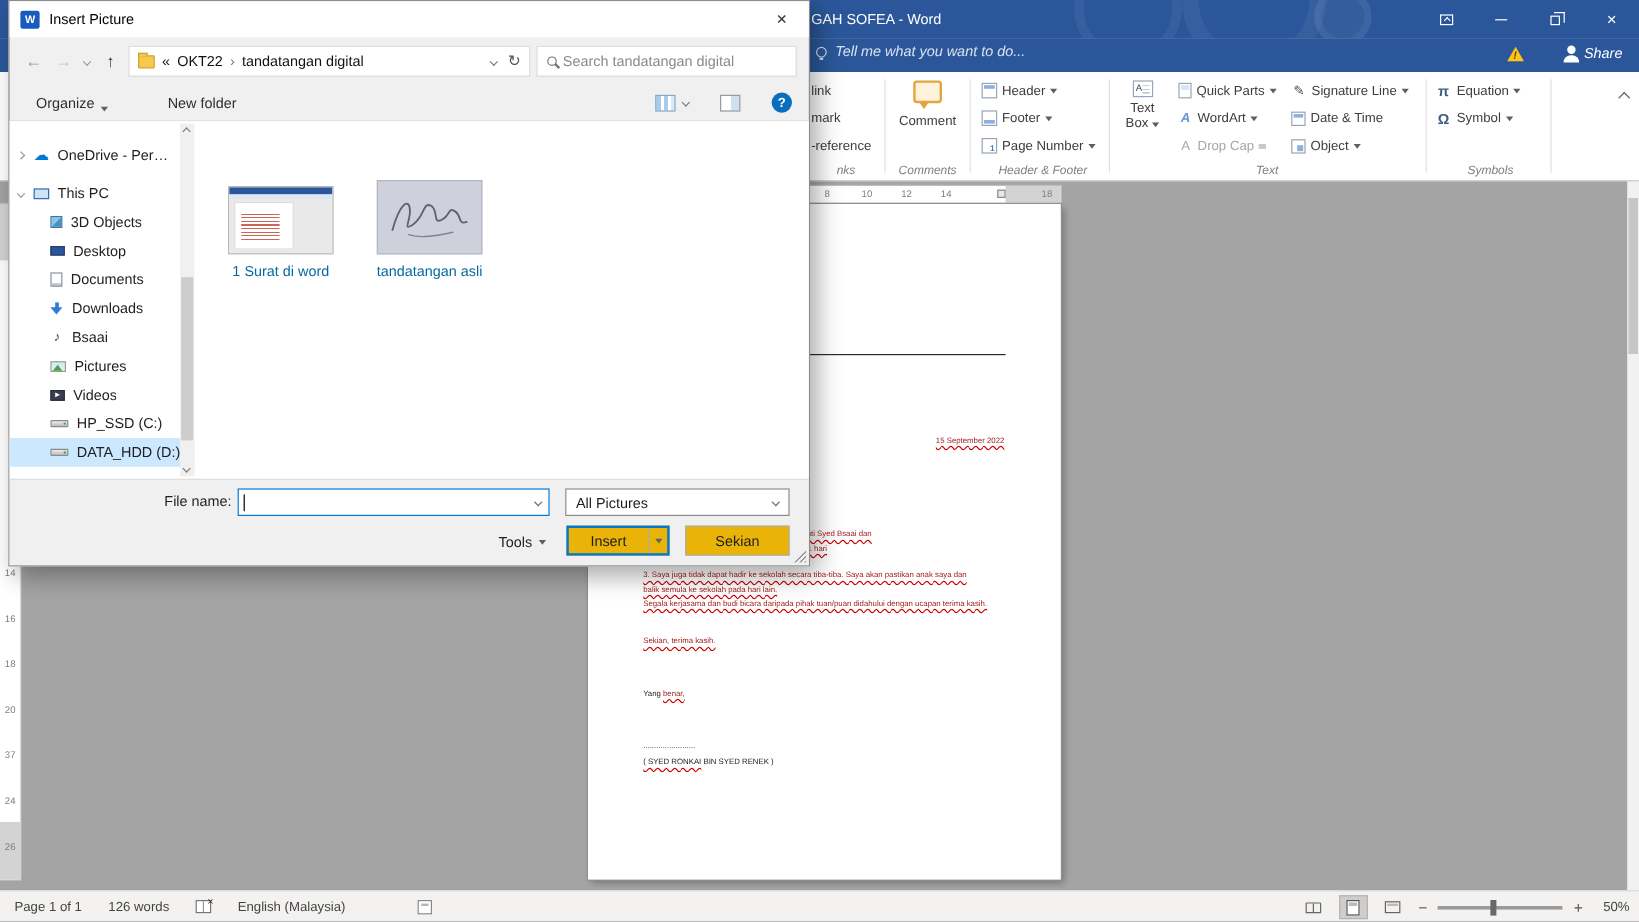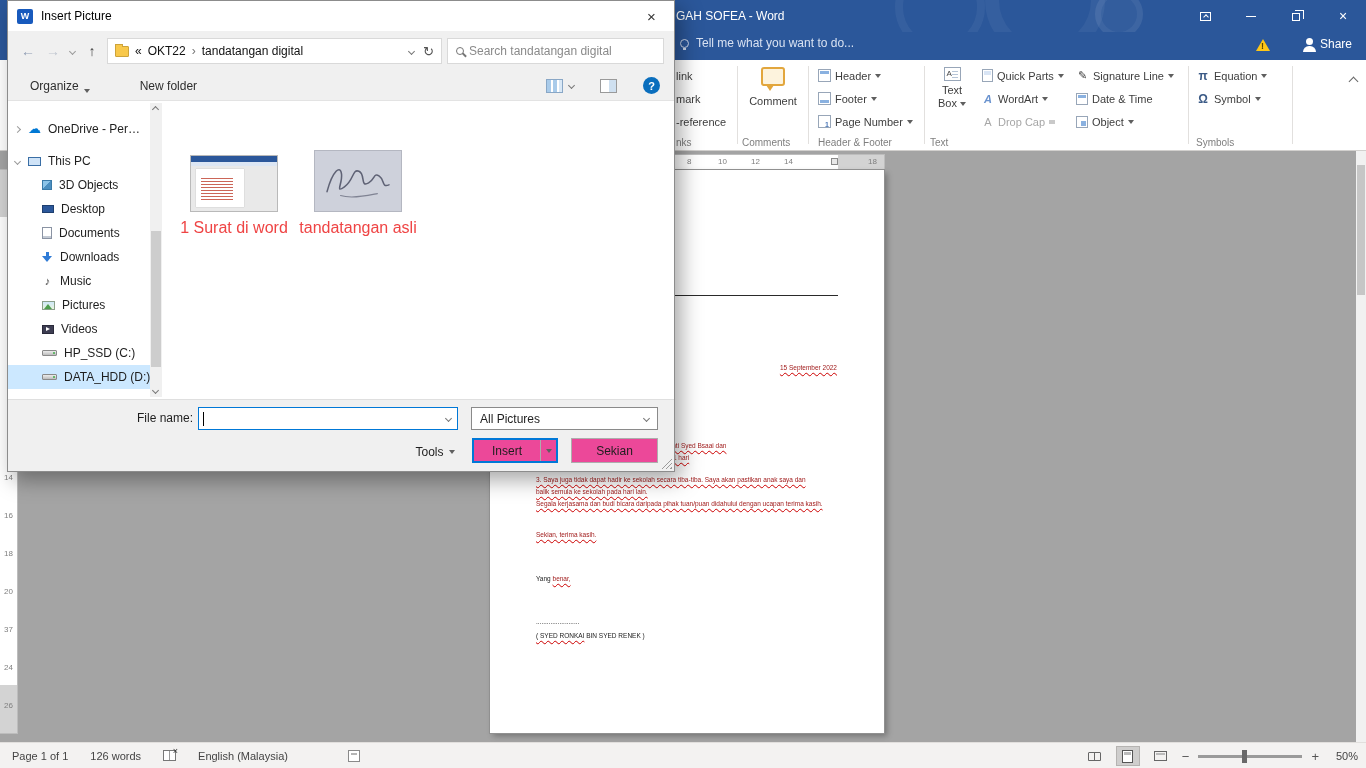--- a/index.html
+++ b/index.html
@@ -14,35 +14,35 @@
   .deco.d3 { width:48px; height:48px; left:1095px; top:-10px; border-width:6px; background:rgba(255,255,255,.04); }
   .app-title { position:absolute; left:676px; top:9px; color:#fff; font-size:12px; white-space:nowrap; }
   .win-controls { position:absolute; right:0; top:0; height:32px; display:flex; }
   .win-btn { width:46px; height:32px; display:flex; align-items:center; justify-content:center; color:#fff; font-size:14px; }
   .rdo-icon { width:11px; height:9px; border:1px solid #fff; position:relative; }
   .rdo-icon::after { content:''; position:absolute; left:3px; top:2px; width:3px; height:3px; border-left:1px solid #fff; border-top:1px solid #fff; transform:rotate(45deg); }
   .min-icon { width:10px; height:1px; background:#fff; }
   .restore-icon { width:8px; height:8px; border:1px solid #fff; position:relative; margin-top:2px; margin-left:-2px; }
   .restore-icon::before { content:''; position:absolute; left:2px; top:-4px; width:8px; height:8px; border:1px solid #fff; border-left:none; border-bottom:none; }
 
-  .row2 { position:absolute; left:0; top:32px; width:1366px; height:28px; background:#2b579a; z-index:1; }
+  .row2 { position:absolute; left:0; top:32px; width:1366px; height:28px; background:#2b579a; z-index:1;font-style:italic; }
   .tellme { position:absolute; left:680px; top:4px; display:flex; align-items:center; gap:7px; color:#d9e2f2; font-size:12px; }
   .bulb { width:9px; height:9px; border:1px solid #cdd8ec; border-radius:50%; position:relative; }
   .bulb::after { content:''; position:absolute; left:2px; bottom:-3px; width:3px; height:2px; background:#cdd8ec; }
   .alert-tri { position:absolute; right:96px; top:7px; width:0; height:0; border-left:7px solid transparent; border-right:7px solid transparent; border-bottom:12px solid #fdc617; }
   .alert-tri::after { content:'!'; position:absolute; left:-2px; top:2px; font-size:9px; font-weight:bold; color:#5a4500; }
   .share-box { position:absolute; right:14px; top:5px; display:flex; align-items:center; gap:7px; color:#fff; font-size:12px; }
   .person { width:7px; height:7px; background:#fff; border-radius:50%; position:relative; margin-top:-6px; }
   .person::after { content:''; position:absolute; left:-3px; top:8px; width:13px; height:6px; background:#fff; border-radius:6px 6px 0 0; }
 
   .ribbon { position:absolute; left:0; top:60px; width:1366px; height:91px; background:#fff; border-bottom:1px solid #d2d0ce; z-index:1; }
   .rgroup { position:absolute; top:0; height:91px; }
   .rrow { height:23px; display:flex; align-items:center; gap:4px; font-size:11px; color:#3d3d3d; white-space:nowrap; }
   .rcol { padding-top:4px; }
-  .grp-label { position:absolute; bottom:3px; left:0; right:0; font-size:10px; color:#7f7f7f; white-space:nowrap; }
+  .grp-label { position:absolute; bottom:3px; left:0; right:0; text-align:center; font-size:10px; color:#7f7f7f; white-space:nowrap;font-style:italic; }
   .rdiv { position:absolute; top:6px; height:78px; width:1px; background:#e2e0de; }
   .tri { width:0; height:0; border-left:3px solid transparent; border-right:3px solid transparent; border-top:4px solid #5f5f5f; display:inline-block; }
   .big-btn { display:flex; flex-direction:column; align-items:center; padding-top:7px; gap:3px; font-size:11px; color:#3d3d3d; }
   .big-btn .lbl { line-height:13px; display:flex; align-items:center; gap:3px; }
   .comment-icon { width:24px; height:19px; background:#fdf3dd; border:2px solid #e2a63d; border-radius:3px; position:relative; }
   .comment-icon::after { content:''; position:absolute; left:3px; bottom:-7px; border-left:4px solid transparent; border-right:4px solid transparent; border-top:6px solid #e2a63d; }
   .pg { width:13px; height:13px; background:#fff; border:1px solid #98a6b8; position:relative; flex:none; }
   .pg-header::before { content:''; position:absolute; left:1px; right:1px; top:1px; height:3px; background:#8ab1e0; }
   .pg-footer::before { content:''; position:absolute; left:1px; right:1px; bottom:1px; height:3px; background:#8ab1e0; }
   .pg-num::before { content:'1'; position:absolute; right:1px; bottom:-1px; font-size:7px; color:#4d79b8; font-weight:bold; }
@@ -148,31 +148,31 @@
   .file-list { flex:1; padding:49px 0 0 17px; display:flex; gap:14px; align-items:flex-start; }
   .file-item { width:110px; display:flex; flex-direction:column; align-items:center; gap:7px; }
   .thumb-wrap { height:62px; display:flex; align-items:flex-end; }
   .thumb-word { width:88px; height:57px; background:#f0f0f0; border:1px solid #b9b9b9; overflow:hidden; }
   .tw-top { height:6px; background:#2b579a; }
   .tw-menu { height:4px; background:#dce6f4; }
   .tw-body { position:relative; height:45px; background:#e9e9e9; }
   .tw-page { position:absolute; left:5px; top:3px; width:48px; height:38px; background:#fff; box-shadow:0 0 1px #aaa; }
   .tw-redlines { position:absolute; left:5px; top:7px; width:32px; height:24px; background:repeating-linear-gradient(transparent 0 2px, #c24a3a 2px 3px); opacity:.85; }
   .thumb-sig { width:88px; height:62px; background:#ced1db; border:1px solid #b4b7c1; display:block; }
-  .file-label { font-size:16px; color:#ef4444; text-align:right; white-space:nowrap; }
+  .file-label { font-size:12px; color:#0369a1; text-align:right; white-space:nowrap; }
 
   .dlg-footer { position:absolute; left:0; right:0; bottom:0; height:72px; background:#f0f0f0; border-top:1px solid #dfdfdf; }
   .fname-label { position:absolute; left:125px; top:11px; width:60px; text-align:right; color:#1e1e1e; }
   .fname-combo { position:absolute; left:190px; top:7px; width:260px; height:23px; background:#fff; border:1px solid #0078d7; display:flex; align-items:center; }
   .fname-combo input { flex:1; border:none; outline:none; height:100%; padding-left:4px; font-size:12px; font-family:inherit; background:transparent; }
   .caret { position:absolute; left:4px; top:4px; width:1px; height:14px; background:#000; }
   .combo-arrow { width:18px; height:100%; display:flex; align-items:center; justify-content:center; }
   .ftype-select { position:absolute; left:463px; top:7px; width:187px; height:23px; background:#fff; border:1px solid #8a8a8a; display:flex; align-items:center; justify-content:space-between; padding:0 8px; color:#1e1e1e; }
   .tools-btn { position:absolute; left:396px; top:42px; width:62px; height:20px; display:flex; align-items:center; justify-content:center; gap:5px; color:#1e1e1e; }
-  .btn { position:absolute; top:38px; height:25px; background:#ec4899; border:1px solid #adadad; font-size:12px; color:#1e1e1e; display:flex; align-items:center; justify-content:center; }
+  .btn { position:absolute; top:38px; height:25px; background:#eab308; border:1px solid #adadad; font-size:12px; color:#1e1e1e; display:flex; align-items:center; justify-content:center; }
   .btn-insert { left:464px; width:86px; border:2px solid #0078d7; padding:0; }
   .btn-insert .main { flex:1; text-align:center; }
   .btn-insert .split { width:16px; height:100%; border-left:1px solid #adadad; display:flex; align-items:center; justify-content:center; }
   .btn-cancel { left:563px; width:87px; }
   .grip { position:absolute; right:2px; bottom:2px; width:11px; height:11px; background:repeating-linear-gradient(135deg, transparent 0 2px, #9a9a9a 2px 3px); clip-path:polygon(100% 0, 100% 100%, 0 100%); }
 </style>
 </head>
 <body>
 
 <div>
@@ -465,21 +465,21 @@
       </div>
       <div class="np-item child">
         <span style="position:relative;width:11px;height:11px;flex:none;">
             <span style="position:absolute;left:4px;top:0;width:3px;height:5px;background:#2f7bd6;"></span>
             <span style="position:absolute;left:0;top:4px;width:0;height:0;border-left:5.5px solid transparent;border-right:5.5px solid transparent;border-top:6px solid #2f7bd6;"></span>
           </span>
         <span class="np-label">Downloads</span>
       </div>
       <div class="np-item child">
         <span style="width:11px;text-align:center;color:#444;font-size:11px;line-height:11px;flex:none;">♪</span>
-        <span class="np-label">Music</span>
+        <span class="np-label">Bsaai</span>
       </div>
       <div class="np-item child">
         <span style="position:relative;width:13px;height:9px;border:1px solid #8aa08a;background:linear-gradient(#cfe8f8,#e8f4e0);flex:none;">
             <span style="position:absolute;left:1px;bottom:0;width:0;height:0;border-left:4px solid transparent;border-right:4px solid transparent;border-bottom:5px solid #4e9e4e;"></span>
           </span>
         <span class="np-label">Pictures</span>
       </div>
       <div class="np-item child">
         <span style="position:relative;width:12px;height:9px;background:#3d3d52;border:1px solid #2a2a3a;flex:none;">
             <span style="position:absolute;left:3px;top:1px;width:0;height:0;border-left:4px solid #fff;border-top:2.5px solid transparent;border-bottom:2.5px solid transparent;"></span>

